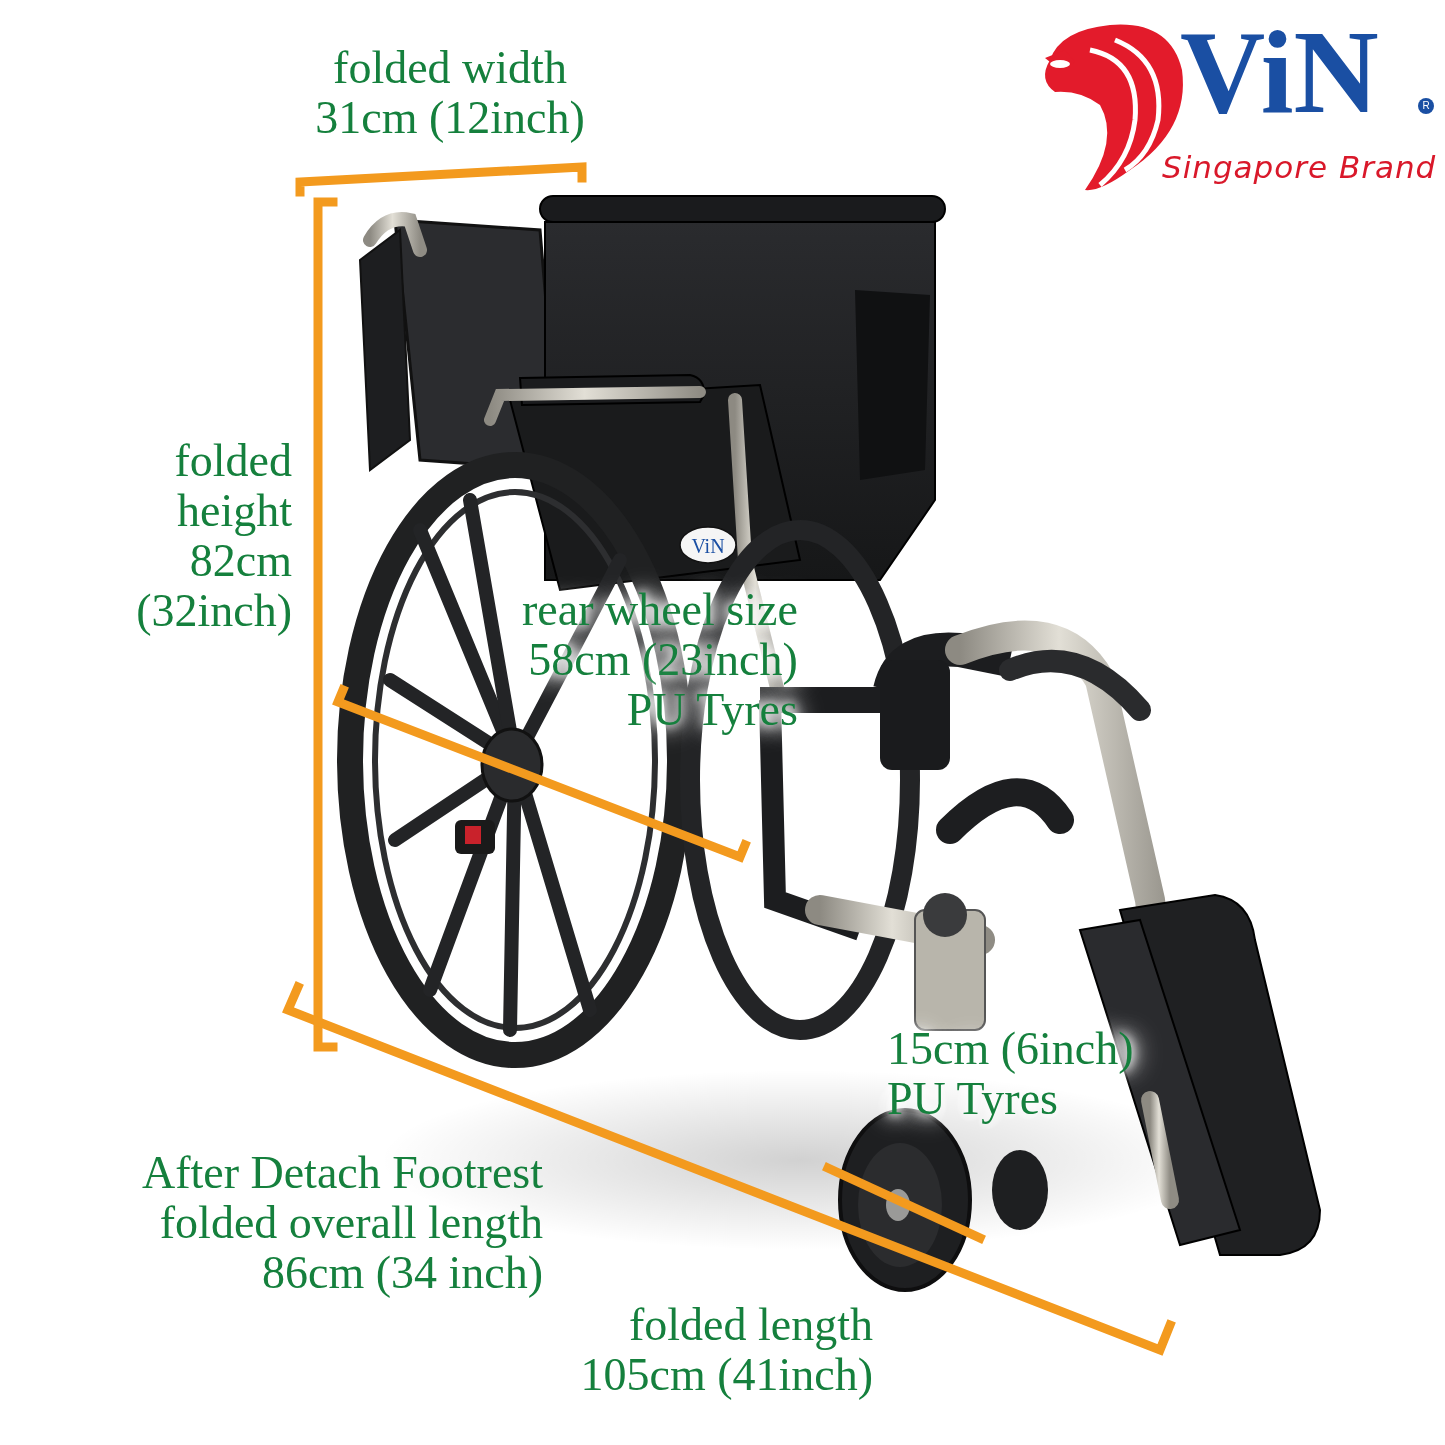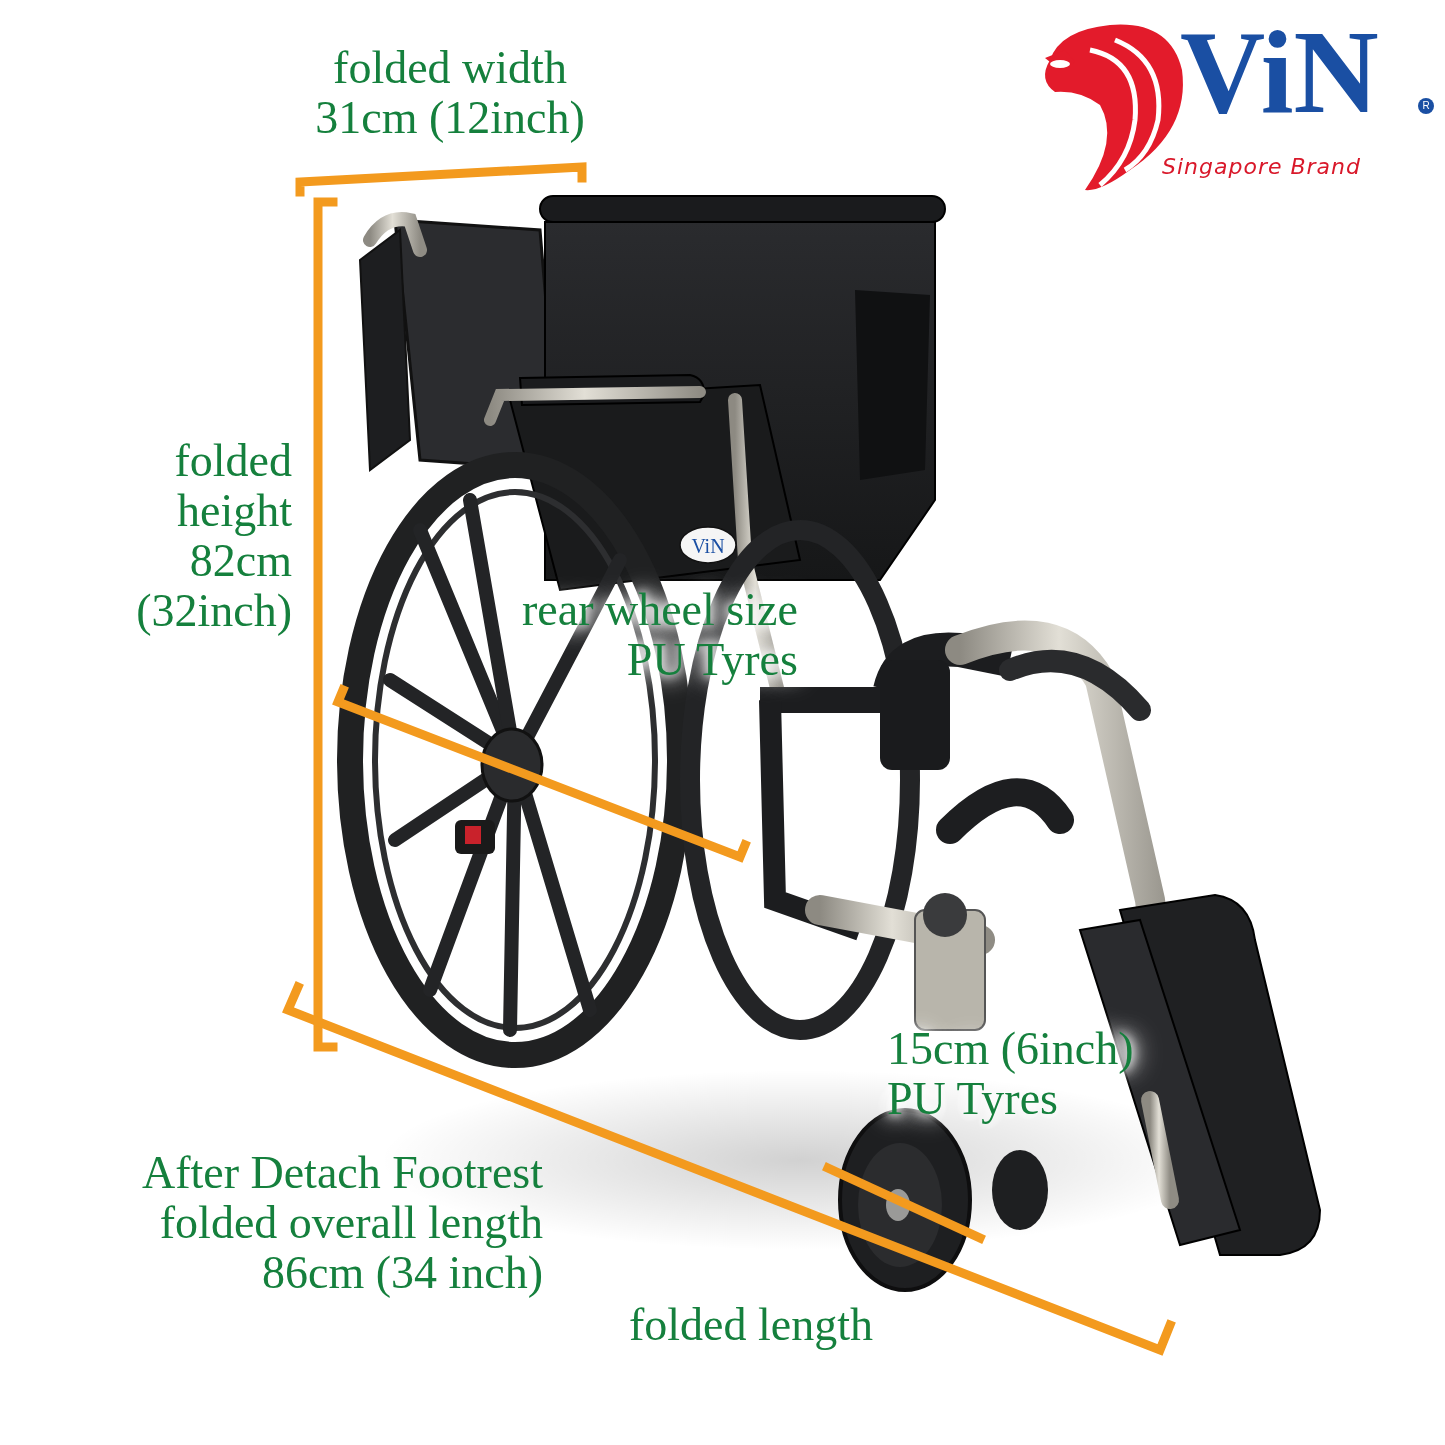--- a/index.html
+++ b/index.html
@@ -5,21 +5,21 @@
   html, body { margin: 0; padding: 0; background: #ffffff; }
   body { width: 1445px; height: 1445px; position: relative; overflow: hidden; font-family: "Liberation Serif", "DejaVu Serif", serif; color: #111; }
   .stage { position: absolute; left: 0; top: 0; width: 1445px; height: 1445px; }
   .lbl { position: absolute; font-family: "Liberation Serif", "DejaVu Serif", serif; font-size: 46px; line-height: 50px; color: #15803d; white-space: nowrap; }
   .lbl div { display: block; }
   .right { text-align: right; }
   .center { text-align: center; }
   .glow { text-shadow: 0 0 8px #fff, 0 0 14px #fff, 0 0 20px #fff, 0 0 26px #fff, 0 0 32px #fff; }
   .logo { position: absolute; left: 1030px; top: 20px; width: 410px; height: 180px; }
   .brand-text { position: absolute; font-family: "Liberation Serif", "DejaVu Serif", serif; font-weight: bold; font-size: 118px; line-height: 118px; }
-  .tagline { position: absolute; font-family: "DejaVu Sans", sans-serif; font-style: italic; font-size: 22px; line-height: 34px; letter-spacing: 1px; }
+  .tagline { position: absolute; font-family: "DejaVu Sans", sans-serif; font-style: italic; font-size: 31px; line-height: 34px; letter-spacing: 1px; }
   .reg { position: absolute; width: 16px; height: 16px; border-radius: 50%; font-family: "Liberation Sans", sans-serif; font-size: 10px; line-height: 16px; text-align: center; color: #fff; }
 </style>
 </head>
 <body>
 
 <div class="stage">
 
   <svg width="1445" height="1445" viewBox="0 0 1445 1445" style="position:absolute;left:0;top:0;">
     <defs>
       <radialGradient id="shadowG" cx="50%" cy="50%" r="50%">
@@ -139,31 +139,33 @@
 
   <div class="lbl right" style="left:60px;top:436px;width:232px;">
     <div>folded</div>
     <div>height</div>
     <div>82cm</div>
     <div>(32inch)</div>
   </div>
 
   <div class="lbl glow" style="left:522px;top:585px;text-align:right;">
     <div>rear wheel size</div>
+    <div>58cm (23inch)</div>
     <div>PU Tyres</div>
   </div>
 
   <div class="lbl glow" style="left:887px;top:1024px;">
     <div>15cm (6inch)</div>
     <div>PU Tyres</div>
   </div>
 
   <div class="lbl right" style="left:40px;top:1148px;width:503px;">
     <div>After Detach Footrest</div>
     <div>folded overall length</div>
     <div>86cm (34 inch)</div>
   </div>
 
   <div class="lbl right" style="left:500px;top:1300px;width:373px;">
     <div>folded length</div>
+    <div>105cm (41inch)</div>
   </div>
 
 </div>
 
 </body></html>

